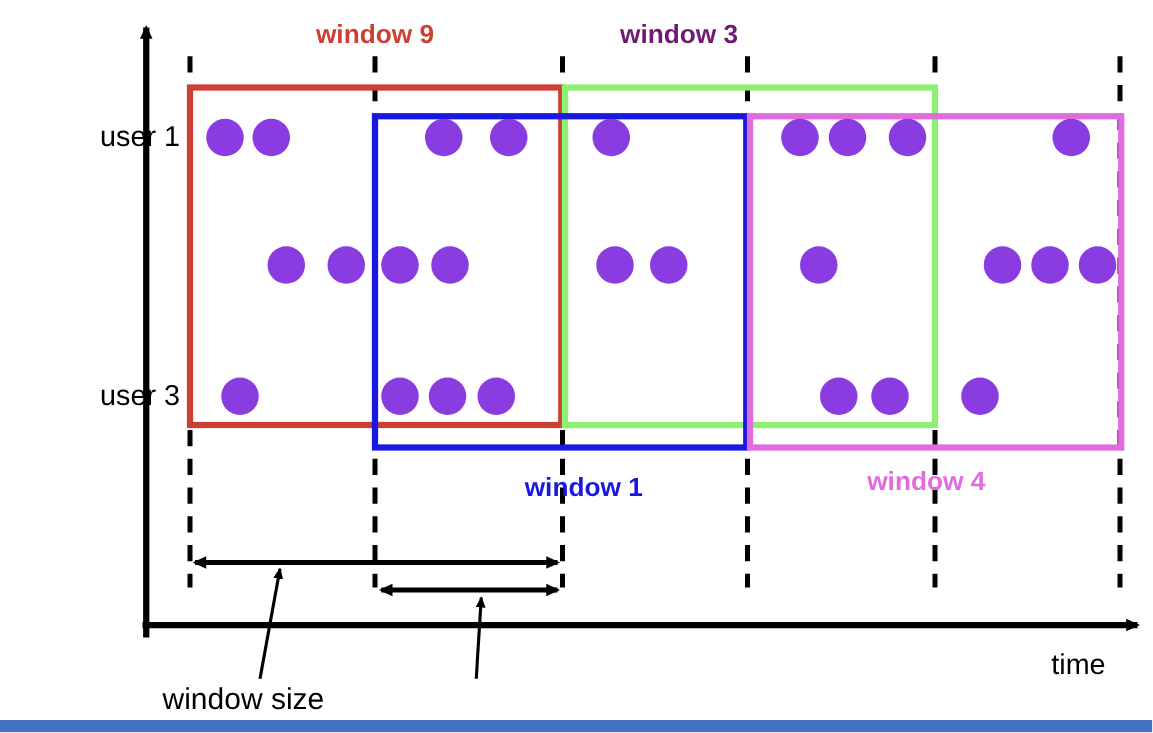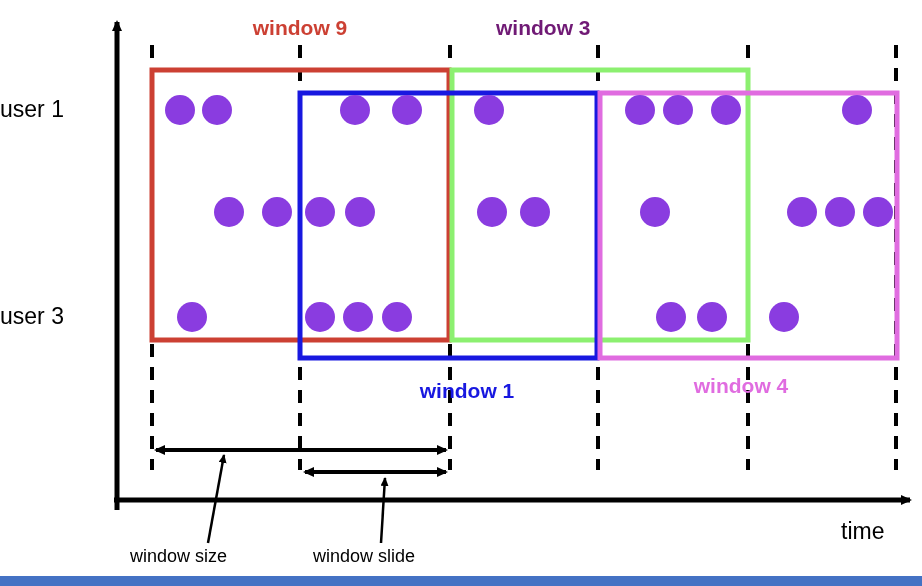--- a/index.html
+++ b/index.html
@@ -30,31 +30,32 @@
     font-size: 23px;
     color: #000000;
     white-space: nowrap;
     margin-left: 12px;
   }
   .user-label {
     position: absolute;
     font-size: 23px;
     color: #000000;
     white-space: nowrap;
-    text-align: left;
+    text-align: right;
+    padding-left: 40px;
   }
   .window-label {
     position: absolute;
     font-size: 21px;
     font-weight: bold;
     white-space: nowrap;
   }
   .measure-label {
     position: absolute;
-    font-size: 18px;
+    font-size: 24px;
     color: #000000;
     white-space: nowrap;
   }
   .bottom-bar {
     position: absolute;
     left: 0;
     bottom: 0;
     width: 922px;
     height: 10px;
     background: #4472c4;
@@ -144,18 +145,17 @@
 
   <div class="user-label" style="left:0px; top:96px; width:104px;">user 1</div>
   <div class="user-label" style="left:0px; top:303px; width:104px;">user 3</div>
 
   <div class="window-label" style="left:200px; top:16px; width:200px; text-align:center; color:#cc4033;">window 9</div>
   <div class="window-label" style="left:367px; top:379px; width:200px; text-align:center; color:#1818e0;">window 1</div>
   <div class="window-label" style="left:496px; top:16px; width:200px; text-align:left; color:#701a75;">window 3</div>
   <div class="window-label" style="left:641px; top:374px; width:200px; text-align:center; color:#e06ce0;">window 4</div>
 
   <div class="measure-label" style="left:130px; top:546px;">window size</div>
-  <div class="measure-label" style="left:313px; top:546px;">window slide</div>
 
   <div class="axis-label" style="left:829px; top:518px;">time</div>
 
   <div class="bottom-bar"></div>
 </div>
 
 </body></html>

